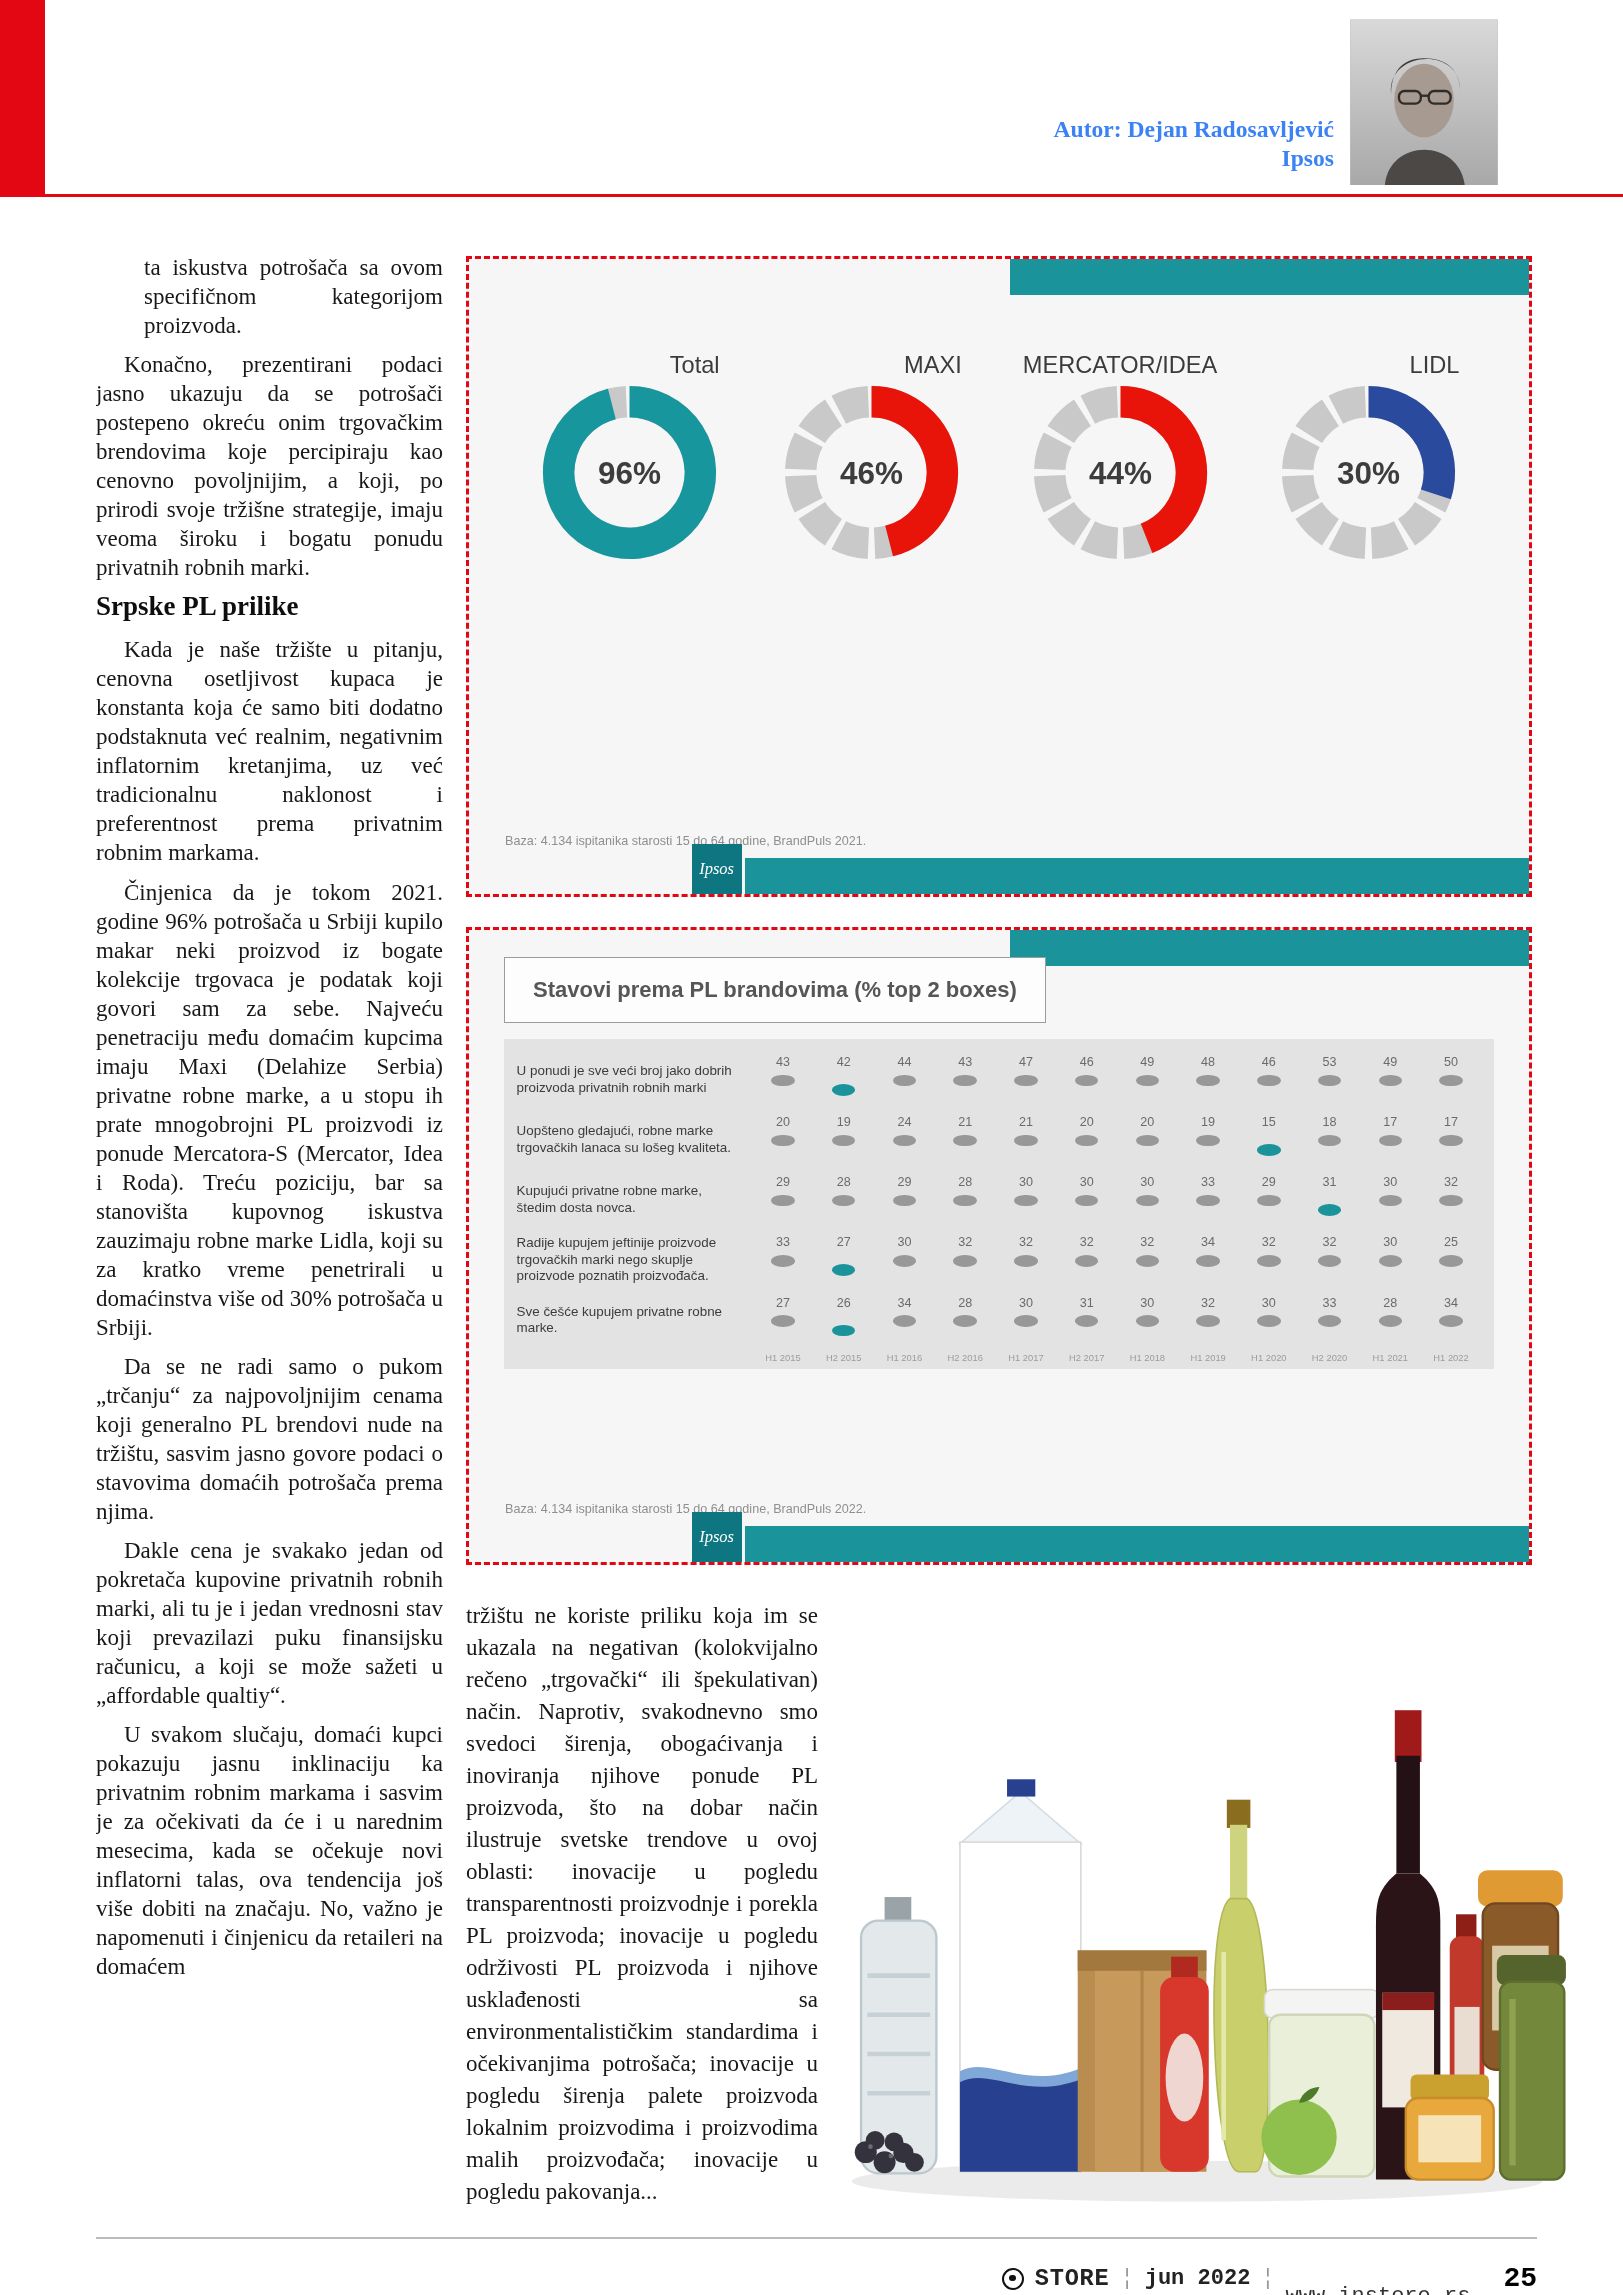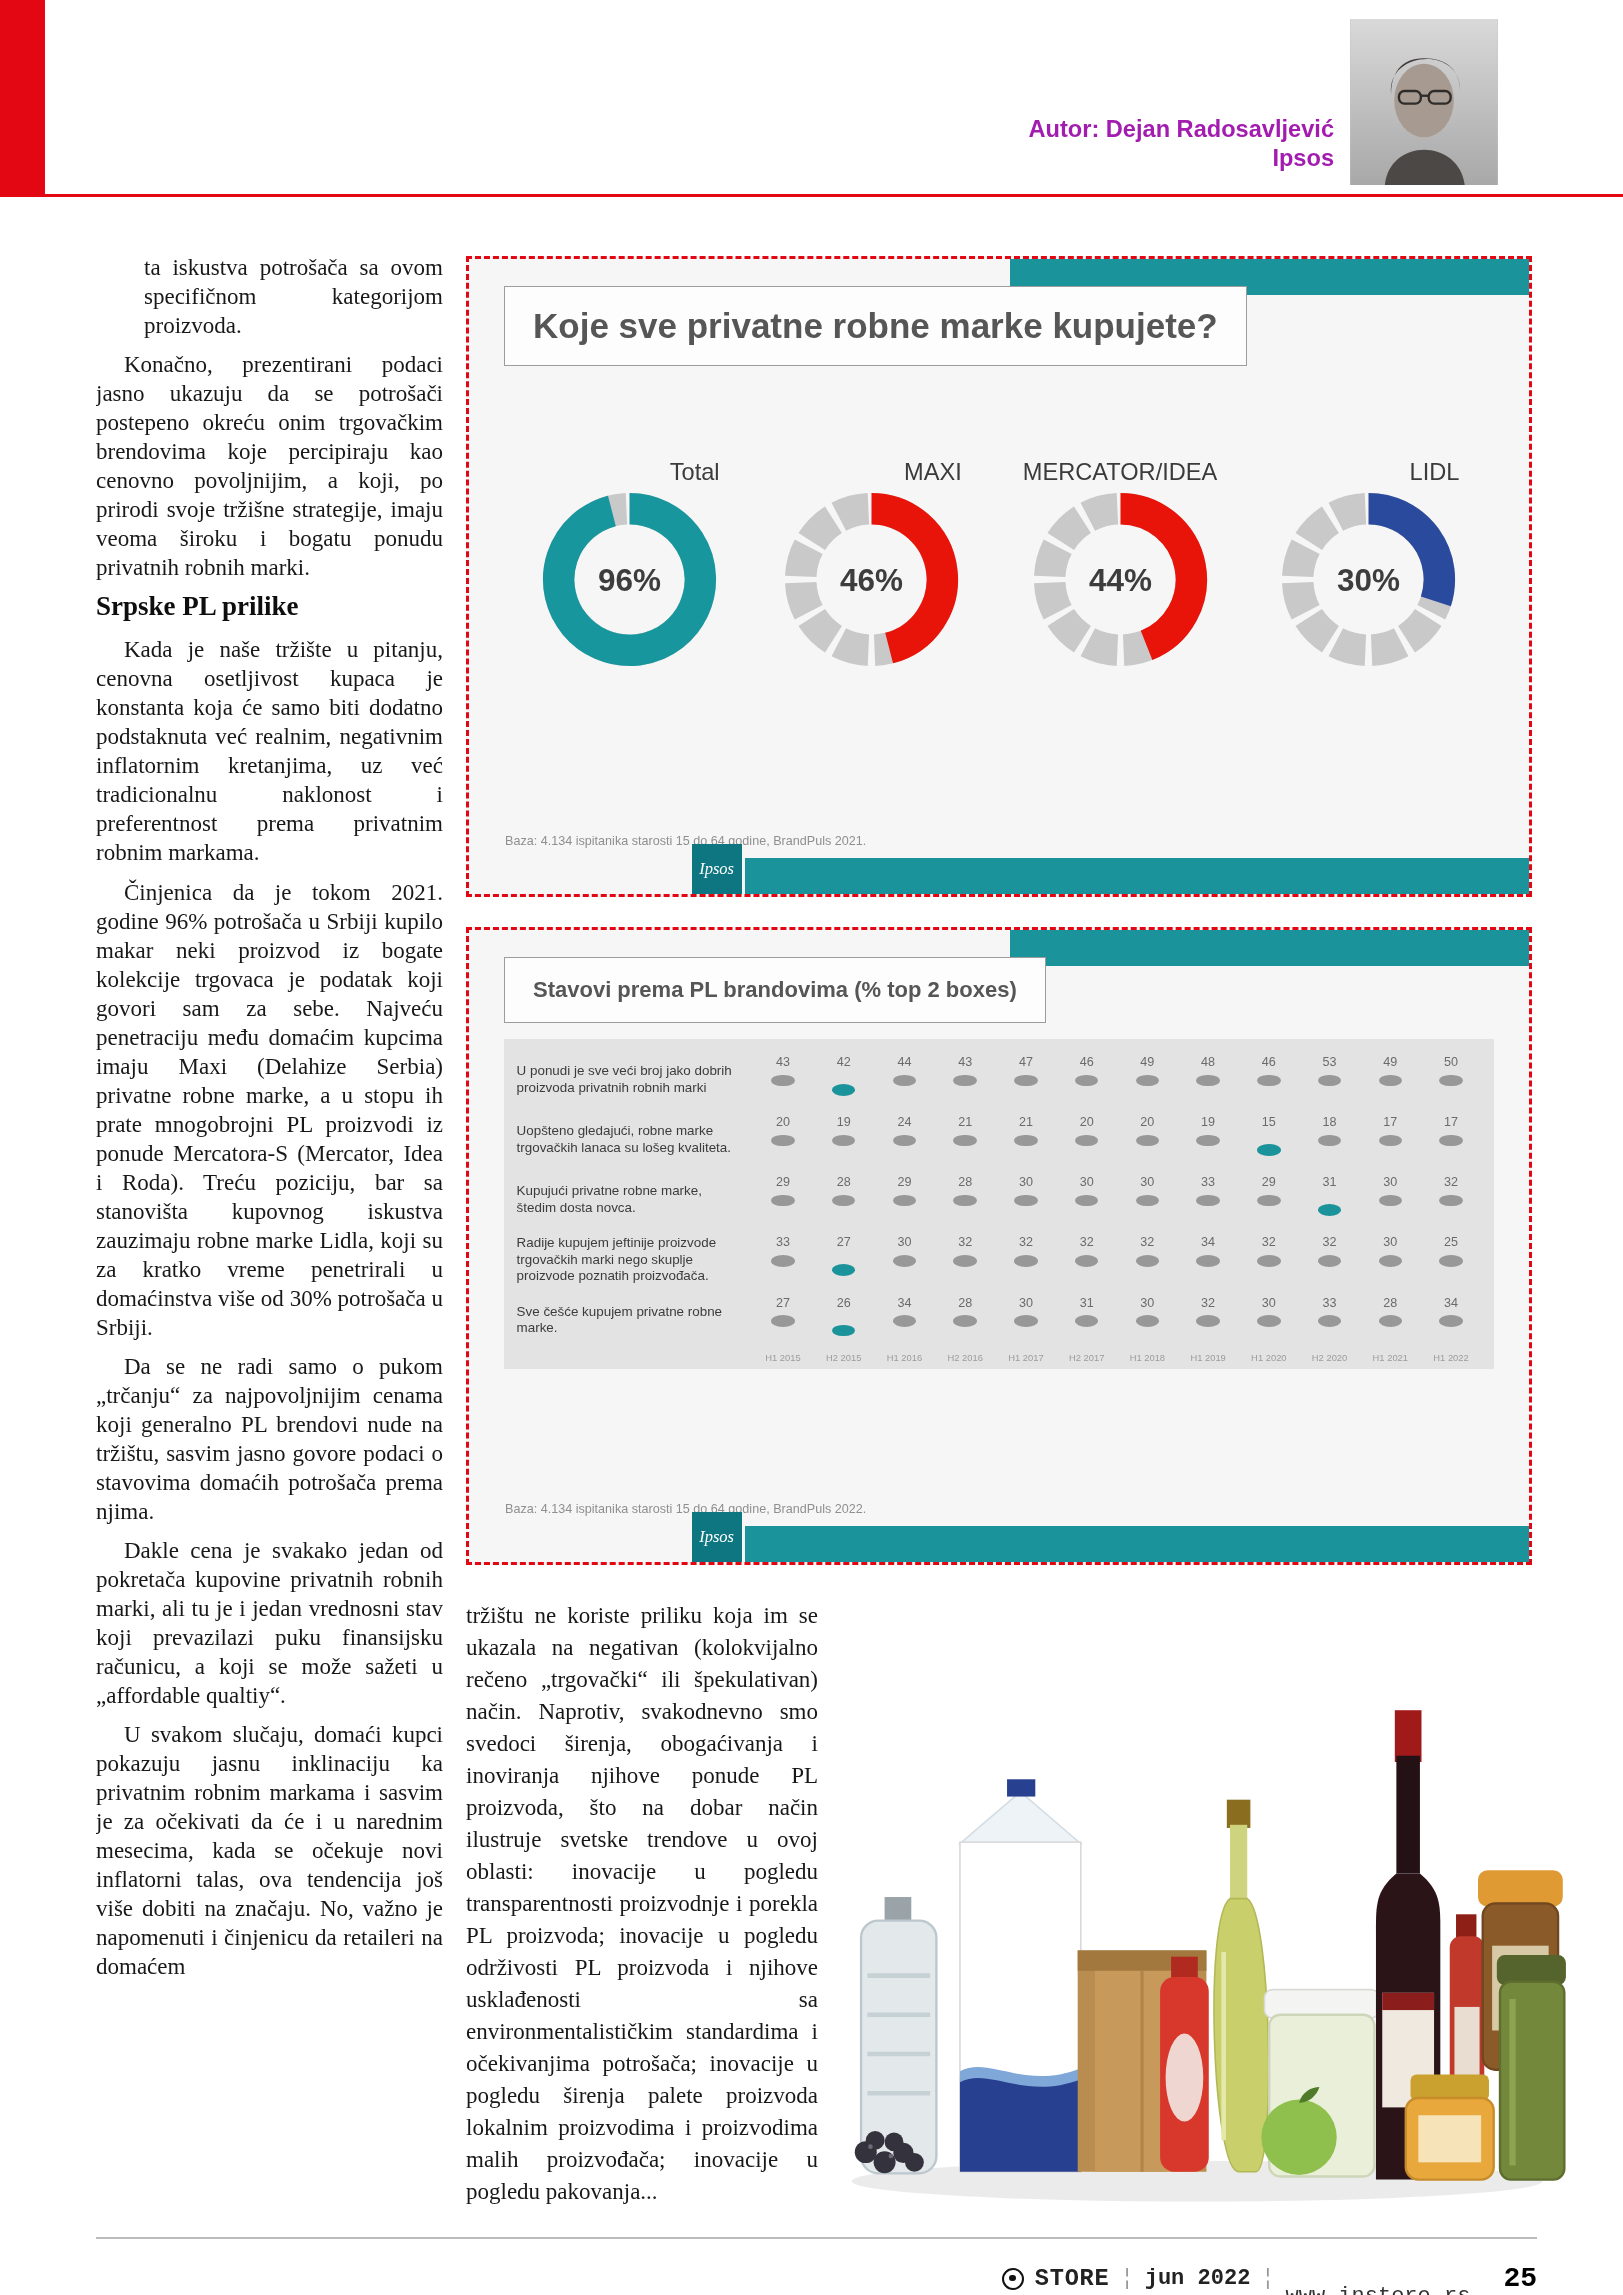--- a/index.html
+++ b/index.html
@@ -3,21 +3,21 @@
 <meta charset="utf-8">
 <style>
   * { box-sizing: border-box; margin: 0; padding: 0; }
   body { background:#888; font-family:"Liberation Serif", serif; }
   #page { position:relative; width:1623px; height:2295px; background:#ffffff; margin:0 auto; overflow:hidden; color:#1c1c1c; }
 
   
   .red-vbar { position:absolute; left:0; top:0; width:45px; height:196px; background:#e30613; }
   .red-hline { position:absolute; left:0; top:194px; width:1623px; height:3.1px; background:#e30613; }
   .author-block { position:absolute; top:115px; right:289px; text-align:right;
-    font-family:Liberation Sans, sans-serif; font-weight:bold; font-size:23.6px; line-height:29px; color:#a21caf; }
+    font-family:Liberation Serif, serif; font-weight:bold; font-size:23.6px; line-height:29px; color:#3b82f6; }
   .author-photo { position:absolute; top:19px; right:125px; width:148px; height:166px; background:#c2c2c2; overflow:hidden; }
 
   
   .left-col { position:absolute; left:96px; top:253px; width:347px; height:1987px; overflow:hidden;
     font-size:23px; line-height:29px; text-align:justify; color:#181818; }
   .left-col p { margin:0 0 10.2px; text-indent:28px; }
   .left-col p.noindent { text-indent:0;margin-left:48px; }
   .article-heading { font-family:Liberation Serif, serif; font-size:27px; font-weight:bold; color:#0e0e0e; margin:6.3px 0 14px; }
 
   
@@ -116,21 +116,20 @@
         <p>Činjenica da je tokom 2021. godine 96% potrošača u Srbiji kupilo makar neki proizvod iz bogate kolekcije trgovaca je podatak koji govori sam za sebe. Najveću penetraciju među domaćim kupcima imaju Maxi (Delahize Serbia) privatne robne marke, a u stopu ih prate mnogobrojni PL proizvodi iz ponude Mercatora-S (Mercator, Idea i Roda). Treću poziciju, bar sa stanovišta kupovnog iskustva zauzimaju robne marke Lidla, koji su za kratko vreme penetrirali u domaćinstva više od 30% potrošača u Srbiji.</p>
         <p>Da se ne radi samo o pukom „trčanju“ za najpovoljnijim cenama koji generalno PL brendovi nude na tržištu, sasvim jasno govore podaci o stavovima domaćih potrošača prema njima.</p>
         <p>Dakle cena je svakako jedan od pokretača kupovine privatnih robnih marki, ali tu je i jedan vrednosni stav koji prevazilazi puku finansijsku računicu, a koji se može sažeti u „affordable qualtiy“.</p>
         <p>U svakom slučaju, domaći kupci pokazuju jasnu inklinaciju ka privatnim robnim markama i sasvim je za očekivati da će i u narednim mesecima, kada se očekuje novi inflatorni talas, ova tendencija još više dobiti na značaju. No, važno je napomenuti i činjenicu da retaileri na domaćem</p>
       </div>
   </div>
 
   <div class="chart-box" id="chart-box-1">
     <div class="slide">
       <div class="top-band"></div>
-      <div class="title-box">Koje sve privatne robne marke kupujete?</div>
       <div class="donut-row">
           <div class="donut-block"><div class="donut-label">Total</div><svg width="181" height="181" viewBox="0 0 230 230">
               <path d="M 118.93 25.09 A 90 90 0 0 1 156.56 35.17" stroke="#c9c9c9" stroke-width="40" fill="none"></path>
               <path d="M 163.36 39.09 A 90 90 0 0 1 190.91 66.64" stroke="#c9c9c9" stroke-width="40" fill="none"></path>
               <path d="M 194.83 73.44 A 90 90 0 0 1 204.91 111.07" stroke="#c9c9c9" stroke-width="40" fill="none"></path>
               <path d="M 204.91 118.93 A 90 90 0 0 1 194.83 156.56" stroke="#c9c9c9" stroke-width="40" fill="none"></path>
               <path d="M 190.91 163.36 A 90 90 0 0 1 163.36 190.91" stroke="#c9c9c9" stroke-width="40" fill="none"></path>
               <path d="M 156.56 194.83 A 90 90 0 0 1 118.93 204.91" stroke="#c9c9c9" stroke-width="40" fill="none"></path>
               <path d="M 111.07 204.91 A 90 90 0 0 1 73.44 194.83" stroke="#c9c9c9" stroke-width="40" fill="none"></path>
               <path d="M 66.64 190.91 A 90 90 0 0 1 39.09 163.36" stroke="#c9c9c9" stroke-width="40" fill="none"></path>

